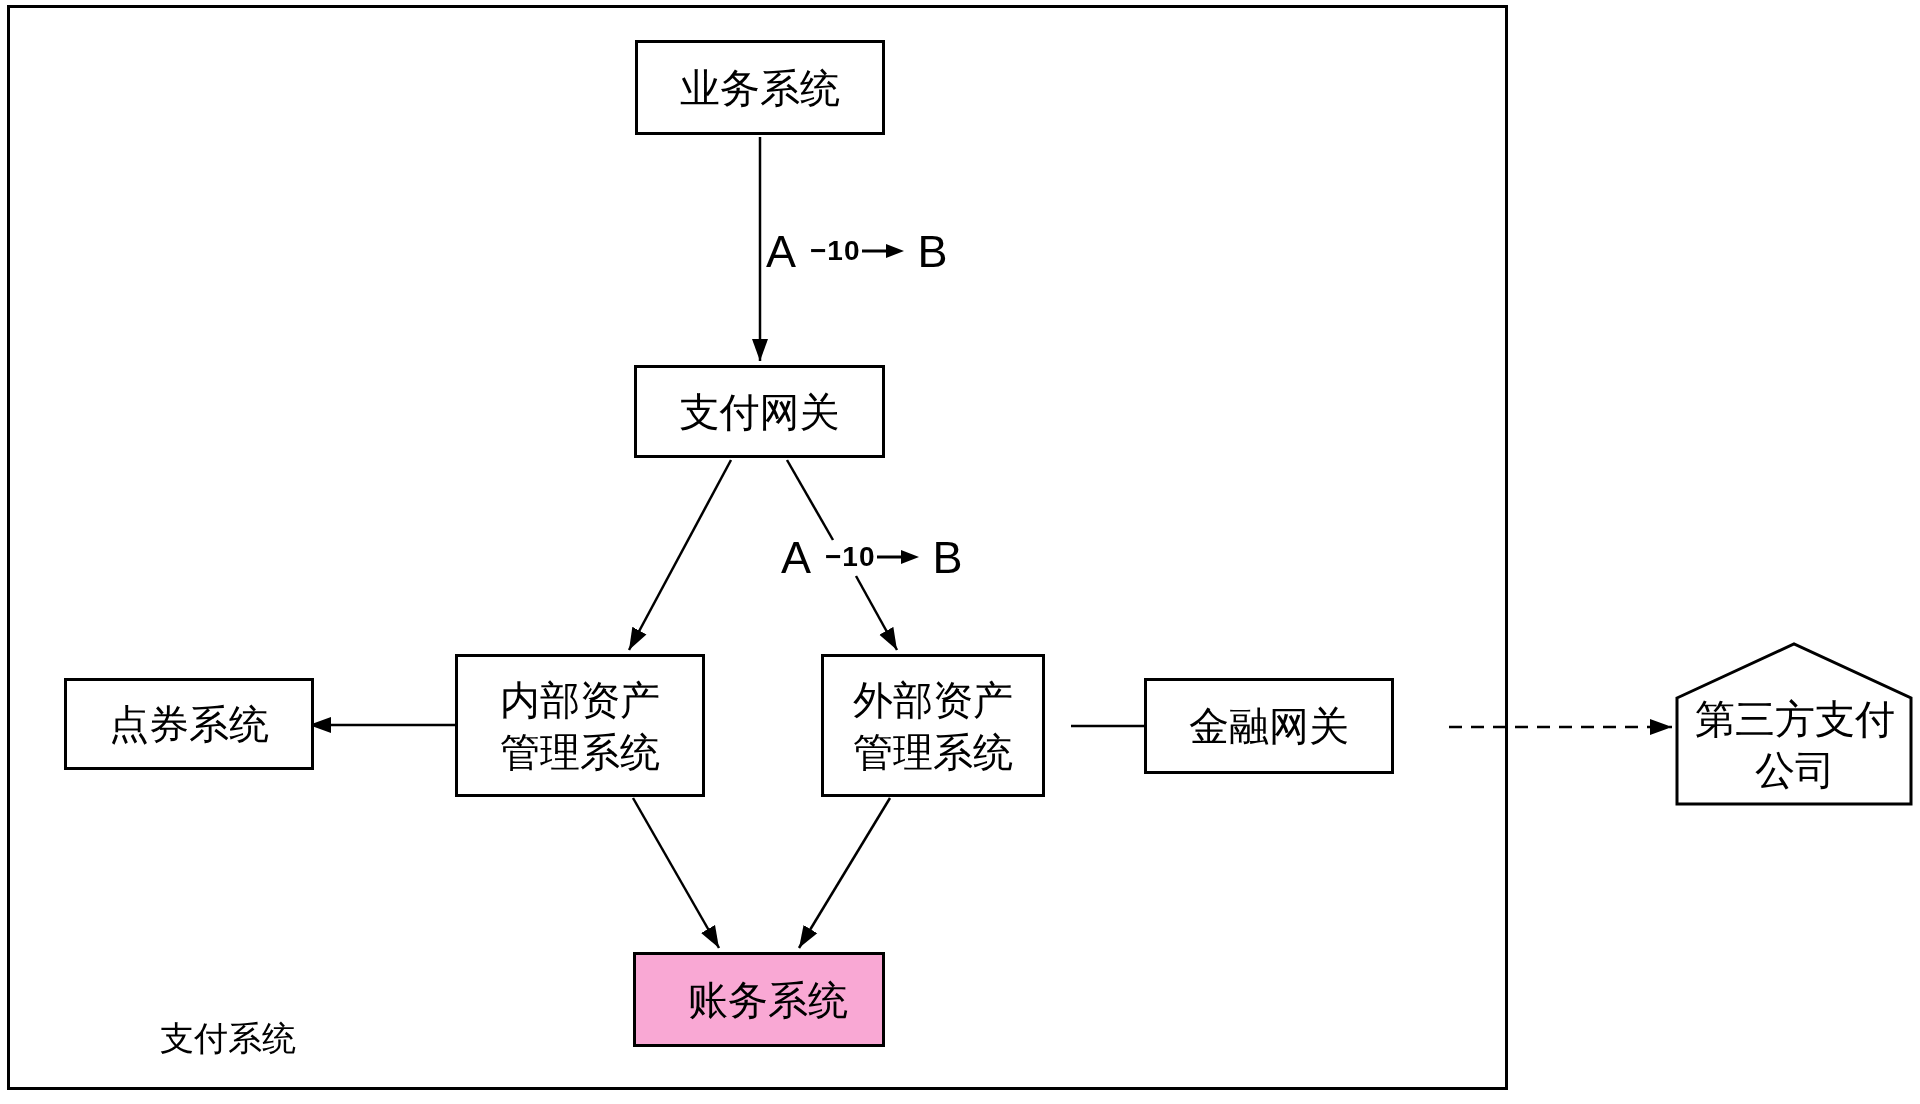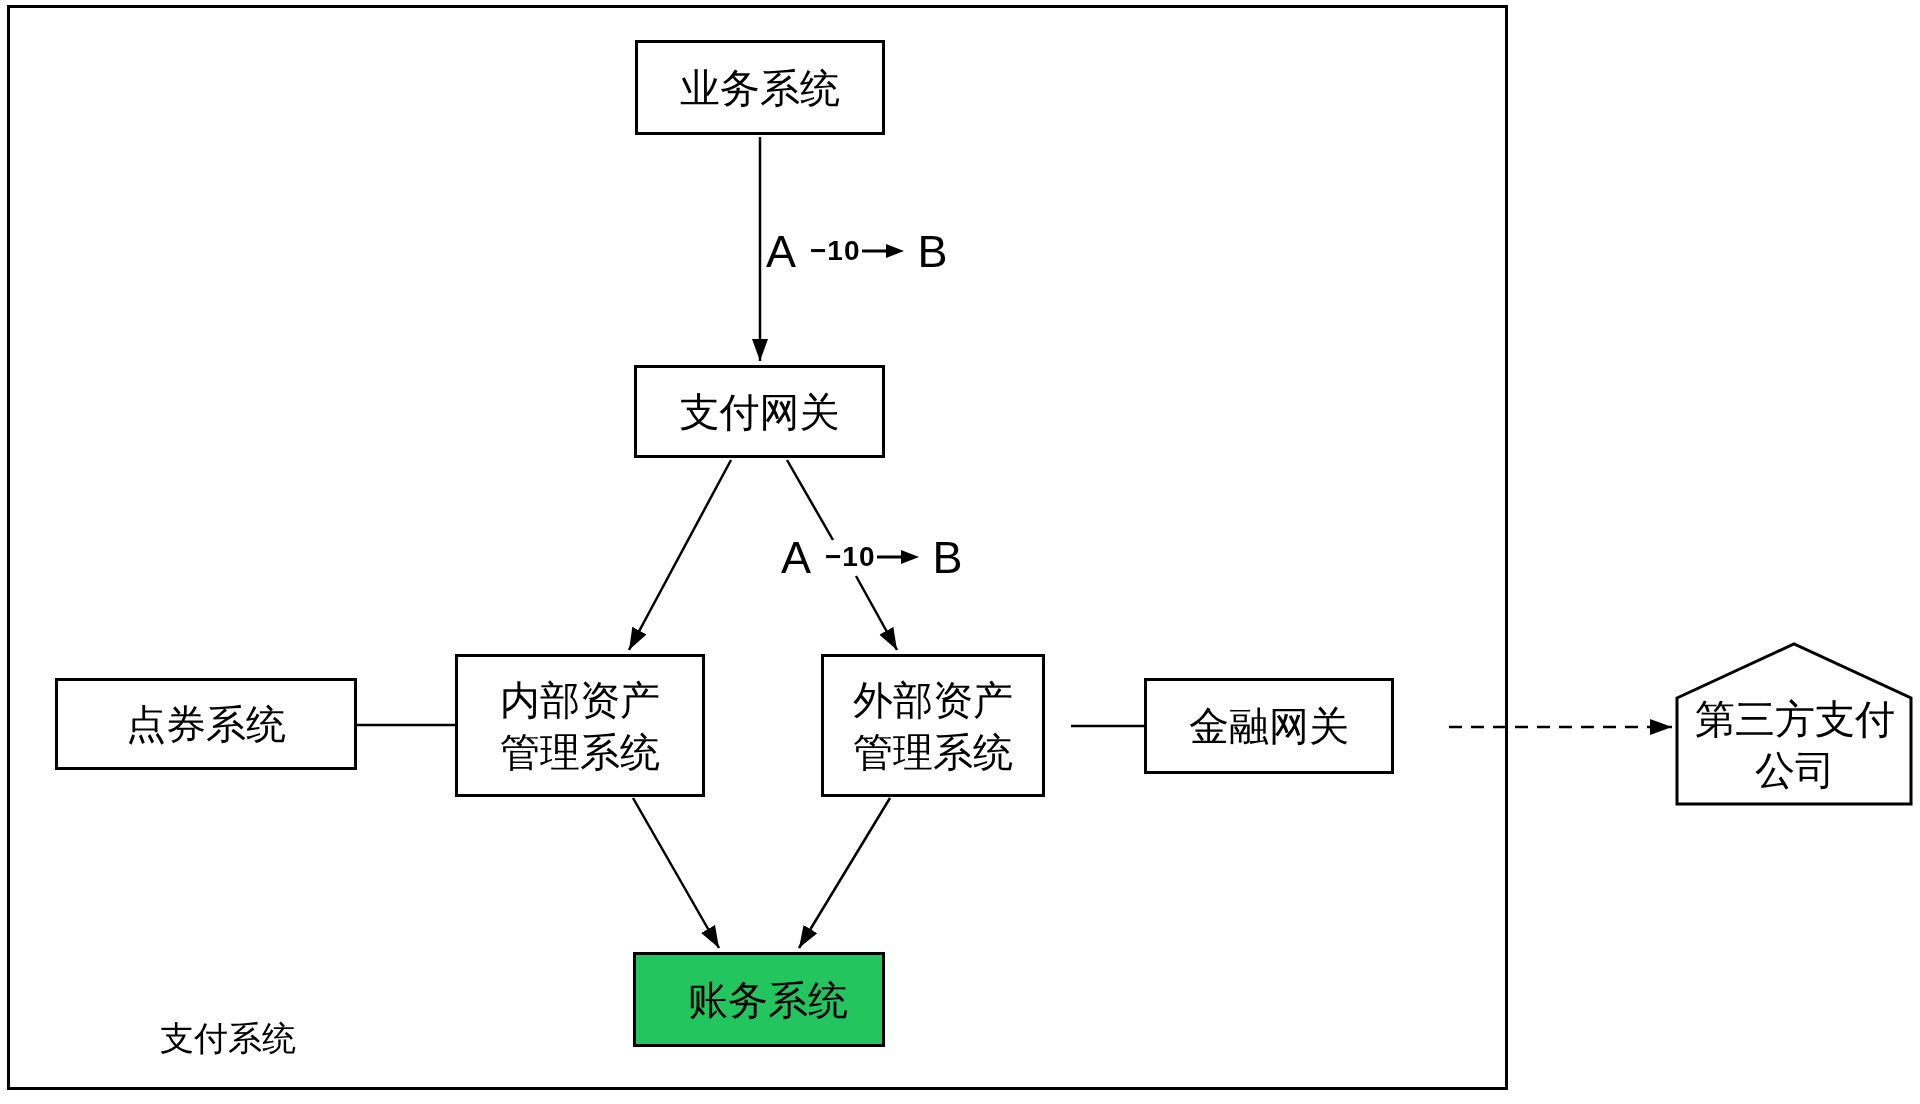--- a/index.html
+++ b/index.html
@@ -29,21 +29,21 @@
     align-items: center; justify-content: center;
     text-align: center;
     font-size: 40px; line-height: 52px;
     color: #000;
     z-index: 2;
   }
   .n-business   { left: 635px; top: 40px;  width: 250px; height: 95px; }
   .n-gateway    { left: 634px; top: 365px; width: 251px; height: 93px; }
   .n-internal   { left: 455px; top: 654px; width: 250px; height: 143px; }
   .n-external   { left: 821px; top: 654px; width: 224px; height: 143px; }
-  .n-voucher    { left: 55px;  top: 678px; width: 302px; height: 92px; }
+  .n-voucher    { left: 64px;  top: 678px; width: 250px; height: 92px; }
   .n-finance    { left: 1144px; top: 678px; width: 250px; height: 96px; }
   .n-accounting { left: 633px; top: 952px; width: 252px; height: 95px; }
 
   .pentagon-wrap { position: absolute; left: 1674px; top: 641px; width: 240px; height: 166px; z-index: 1; }
   .pentagon-text {
     position: absolute; left: 1678px; top: 694px; width: 234px; height: 106px;
     display: flex; flex-direction: column; align-items: center; 
     font-size: 40px; line-height: 51px; text-align: center; z-index: 2;
   }
 
@@ -115,21 +115,21 @@
   </div>
 
   <div class="node n-voucher">
     <span>点券系统</span>
   </div>
 
   <div class="node n-finance">
     <span>金融网关</span>
   </div>
 
-  <div class="node n-accounting" style="background: #22c55e; padding-left: 18px;">
+  <div class="node n-accounting" style="background: #f9a8d4; padding-left: 18px;">
     <span>账务系统</span>
   </div>
 
   <svg class="pentagon-wrap" viewBox="0 0 240 166">
     <polygon points="3,57 120,3 237,57 237,163 3,163" fill="#fff" stroke="#000" stroke-width="3"></polygon>
   </svg>
   <div class="pentagon-text">
     <span>第三方支付</span>
     <span>公司</span>
   </div>

